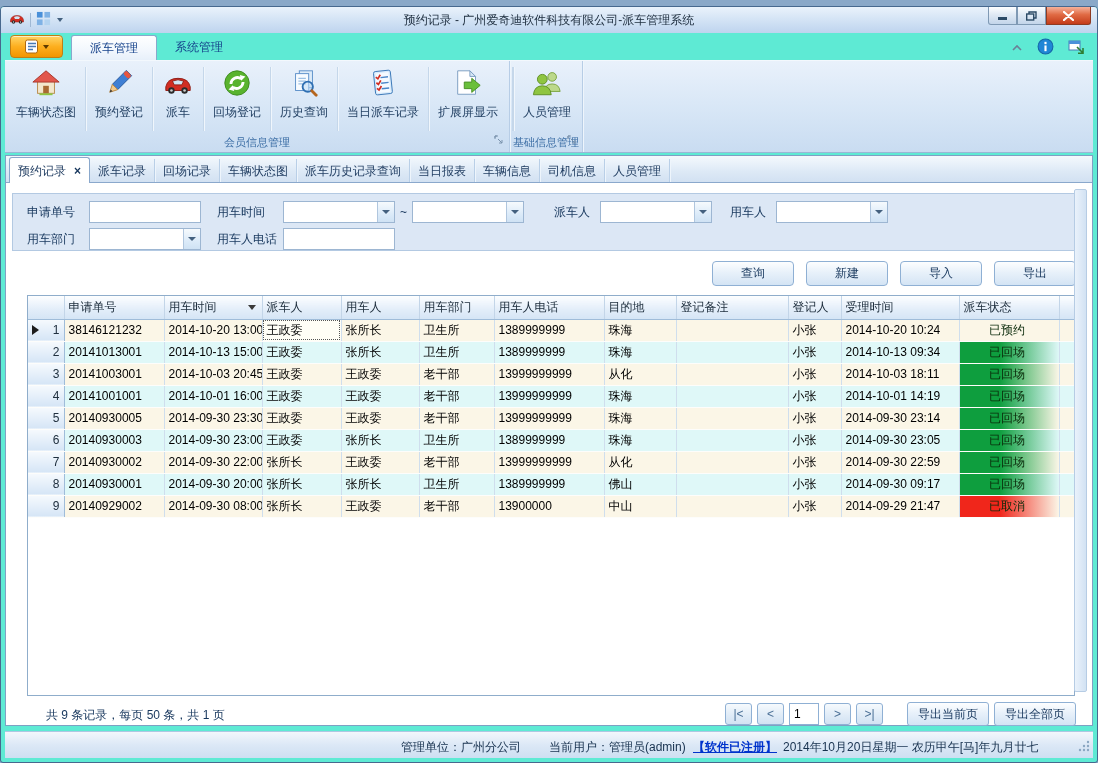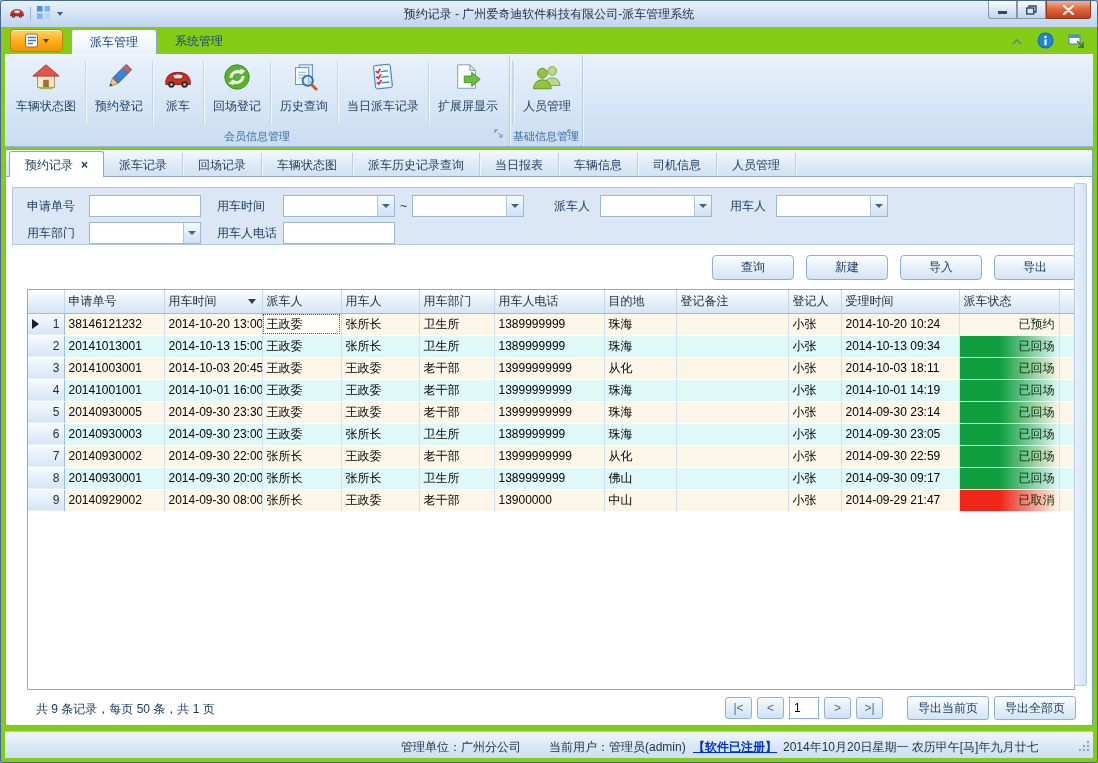--- a/index.html
+++ b/index.html
@@ -1,19 +1,19 @@
 <!DOCTYPE html>
 <html><head>
 <meta charset="utf-8">
 <style>
   * { margin:0; padding:0; box-sizing:border-box; }
   html,body { width:1098px; height:763px; font-family:"Liberation Sans","DejaVu Sans",sans-serif; font-size:12px; color:#1e3c5f; }
   body { position:relative; background:#8aa8c8; overflow:hidden; }
 
-  .window { position:absolute; inset:0; background:#84cc16; border:1px solid #47688e; border-radius:4px 4px 3px 3px; overflow:hidden; }
+  .window { position:absolute; inset:0; background:#5eead4; border:1px solid #47688e; border-radius:4px 4px 3px 3px; overflow:hidden;margin-top:6px; }
 
   
   .titlebar { position:absolute; top:0; left:0; right:0; height:26px;
     background:linear-gradient(#eaf2fb,#d3e3f5 50%,#bed4ee); }
   .qat { position:absolute; left:8px; top:3px; display:flex; align-items:center; gap:5px; }
   .qat-sep { width:1px; height:14px; background:#9fb8d4; }
   .qat-caret { width:0; height:0; border-left:3px solid transparent; border-right:3px solid transparent; border-top:4px solid #44617f; margin-left:1px; }
   .title-text { position:absolute; left:0; right:0; top:5px; text-align:center; color:#1c2c3d; }
   .win-controls { position:absolute; right:6px; top:0; display:flex; }
   .wbtn { width:29px; height:18px; border:1px solid #7f99b4; border-top:none; display:flex; align-items:center; justify-content:center; }
@@ -41,21 +41,21 @@
   .rbtn-sep { width:1px; background:#c5d7ea; box-shadow:1px 0 0 #f0f6fc; margin:4px 0; }
   .ricon { width:32px; height:32px; display:flex; align-items:center; justify-content:center; }
   .rlabel { margin-top:5px; color:#1e3c5f; white-space:nowrap; }
   .rgroup-foot { height:17px; position:relative; text-align:center; color:#3c6ea5; font-size:11px; line-height:15px; }
   .dlauncher { position:absolute; right:3px; bottom:3px; }
 
   
   .client { position:absolute; top:148px; left:4px; right:4px; bottom:36px; background:#fff; border:1px solid #7fa0c3; }
   .doc-strip { position:absolute; top:0; left:0; right:0; height:27px;
     background:linear-gradient(#f4f9fd,#dde9f6 60%,#d2e1f2); border-bottom:1px solid #8aa8cc; display:flex; align-items:flex-end; padding-left:3px; }
-  .dtab { height:23px; padding:4px 15px 0; color:#1d3a5f; border-right:1px solid #b9cfe7; box-shadow:1px 0 0 #eef5fc; white-space:nowrap; cursor:default; }
+  .dtab { height:23px; padding:4px 8px 0; color:#1d3a5f; border-right:1px solid #b9cfe7; box-shadow:1px 0 0 #eef5fc; white-space:nowrap; cursor:default; }
   .dtab.active { height:26px; background:#fff; border:1px solid #8aa8cc; border-bottom:none; border-radius:3px 3px 0 0; margin-bottom:-1px; padding-top:5px; box-shadow:none; }
   .dtab-close { margin-left:8px; color:#16365c; font-weight:bold; cursor:default; }
 
   .tabpage { position:absolute; top:28px; left:0; right:0; bottom:0; background:#fff; }
 
   
   .filter-panel { position:absolute; left:6px; right:6px; top:9px; height:58px; background:#dce7f5; border:1px solid #b3c9e2; padding:7px 0 0 14px; }
   .frow { display:flex; align-items:center; height:22px; margin-bottom:5px; }
   .flabel { white-space:nowrap; color:#16365c; }
   .ftext { width:112px; height:22px; border:1px solid #9db6d2; background:#fff; padding:0 3px; font:inherit; }
@@ -80,29 +80,29 @@
   .grid th { height:23px; font-weight:normal; text-align:left; padding:0 4px; color:#20303f;
     background:linear-gradient(#fdfeff,#e2edf9 60%,#d5e5f5); border-right:1px solid #c3d5e8; border-bottom:1px solid #9fbcd9; position:relative; white-space:nowrap; overflow:hidden; }
   .grid td { height:21px; padding:0 4px; border-right:1px solid #cfdeed; border-bottom:1px solid #fdfdfb; color:#000; white-space:nowrap; overflow:hidden; position:relative; }
   .grid td.rowhdr { background:linear-gradient(#f6fafd,#e2edf9 60%,#d5e5f5); border-right:1px solid #9fbcd9; text-align:right; color:#20303f; }
   tr.odd td.datacell { background:#fbf6e7; }
   tr.even td.datacell { background:#dff8f8; }
   .sort-desc { position:absolute; right:6px; top:9px; width:0; height:0; border-left:4px solid transparent; border-right:4px solid transparent; border-top:5px solid #3a3a3a; }
   .row-ind { position:absolute; left:4px; top:5px; width:0; height:0; border-top:5px solid transparent; border-bottom:5px solid transparent; border-left:7px solid #1c1c1c; }
   .focus-cell { outline:1px dotted #555; outline-offset:-2px; background:#fffef6 !important; }
   td.statuscell { padding:0; }
-  .status-inner { height:21px; line-height:21px; text-align:right; padding-right:4px; color:#0a2a0a; }
+  .status-inner { height:21px; line-height:21px; text-align:center; padding-right:4px; color:#0a2a0a; }
   .status-green { background:linear-gradient(to right,#0e9e3e,#0e9e3e 40%,rgba(14,158,62,0)); }
   .status-red { background:linear-gradient(to right,#f0261b,#f0261b 40%,rgba(240,38,27,0)); }
   .grid-vscroll { position:absolute; right:5px; top:5px; width:13px; height:503px; border:1px solid #b6cce4; border-radius:2px;
     background:linear-gradient(to right,#eaf2fb,#d2e2f3); }
 
   
   .pager-row { position:absolute; left:0; right:0; top:516px; height:30px; }
-  .records-info { position:absolute; left:30px; top:7px; color:#16365c; }
+  .records-info { position:absolute; left:40px; top:7px; color:#16365c; }
   .pager-controls { position:absolute; right:16px; top:2px; display:flex; align-items:center; gap:5px; }
   .pg-btn { width:27px; height:22px; border:1px solid #8fb0d4; border-radius:3px; color:#4a6f96; font:inherit;
     background:linear-gradient(#f6fafd,#e2edf8 50%,#d2e2f3); cursor:default; }
   .pg-input { width:30px; height:22px; border:1px solid #8fb0d4; padding:0 4px; font:inherit; }
   .pg-export { height:24px; padding:0 10px; border:1px solid #8fb0d4; border-radius:3px; color:#16365c; font:inherit;
     background:linear-gradient(#fdfeff,#e8f1fa 45%,#d4e4f4); cursor:default; }
   .pg-gap { width:14px; }
 
   
   .statusbar { position:absolute; left:4px; right:4px; bottom:4px; height:27px;

